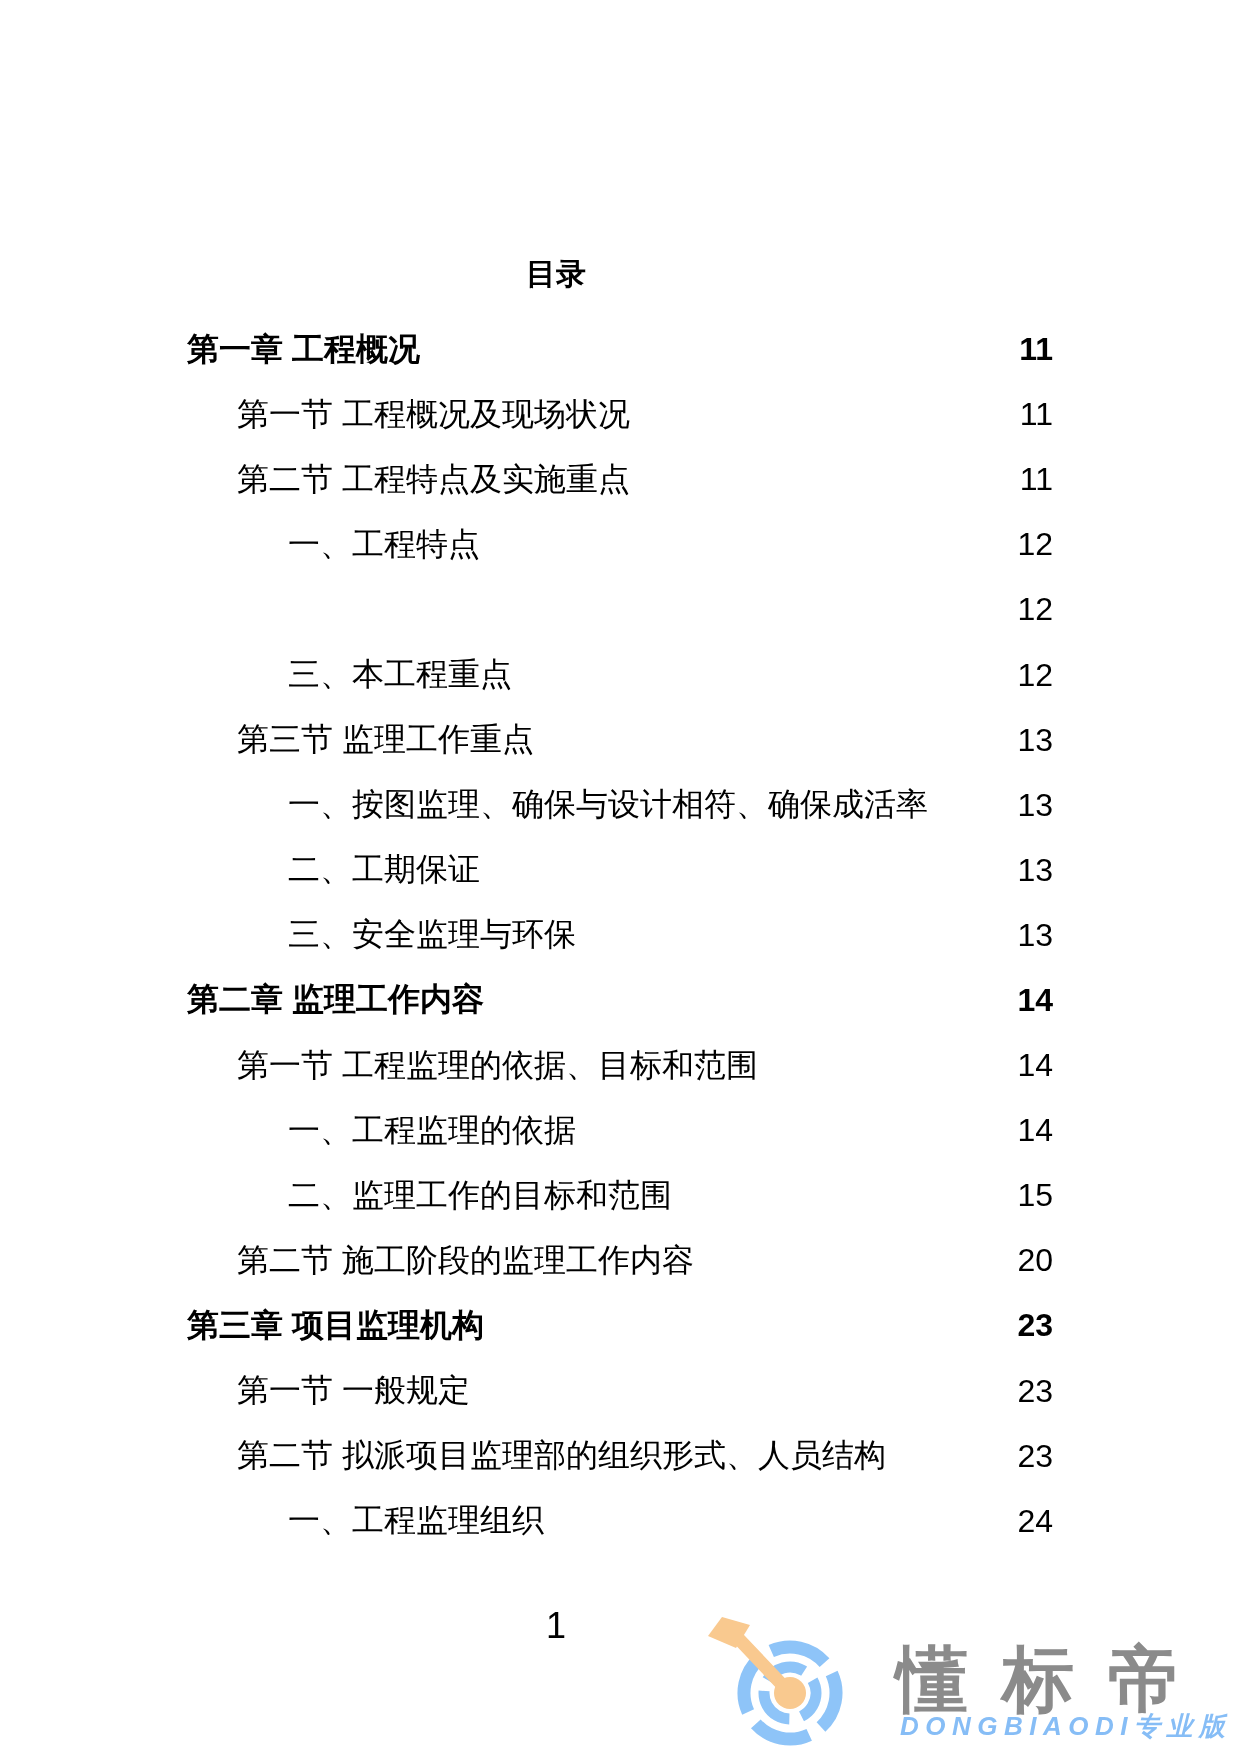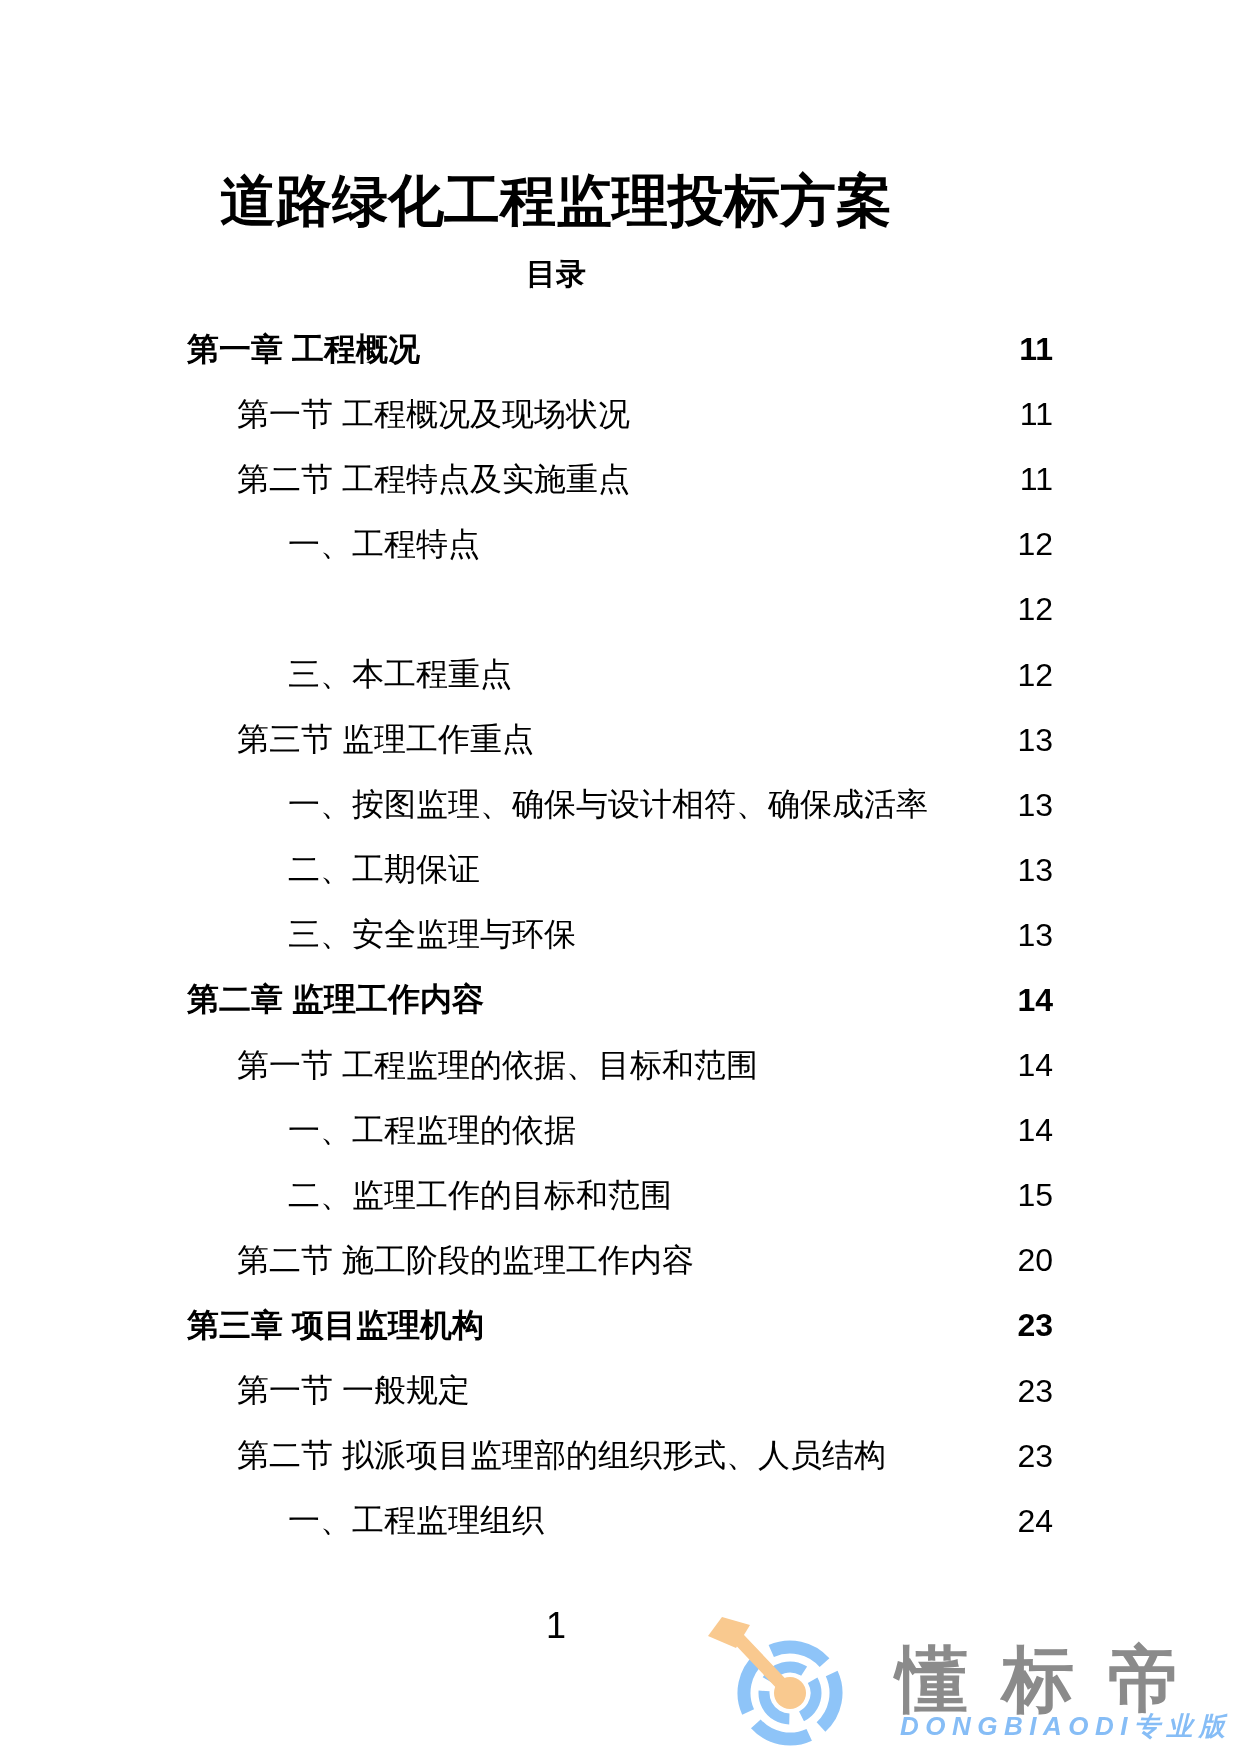--- a/index.html
+++ b/index.html
@@ -51,21 +51,20 @@
     position:absolute; left:210px; top:96px;
     font-size:26px; font-weight:bold; color:#86bdf6;
     letter-spacing:6.5px; white-space:nowrap; line-height:1.1;font-style:italic;
   }
 </style>
 </head>
 <body>
 
 <div class="page">
 
-  <div class="doc-title">道路绿化工程监理投标方案</div>
 
   <div class="toc-heading">目录</div>
 
   <div class="toc">
       <div class="toc-row lvl-chapter">
         <span>第一章 工程概况</span>
         <span class="toc-page">11</span>
       </div>
       <div class="toc-row lvl-section">
         <span>第一节 工程概况及现场状况</span>

